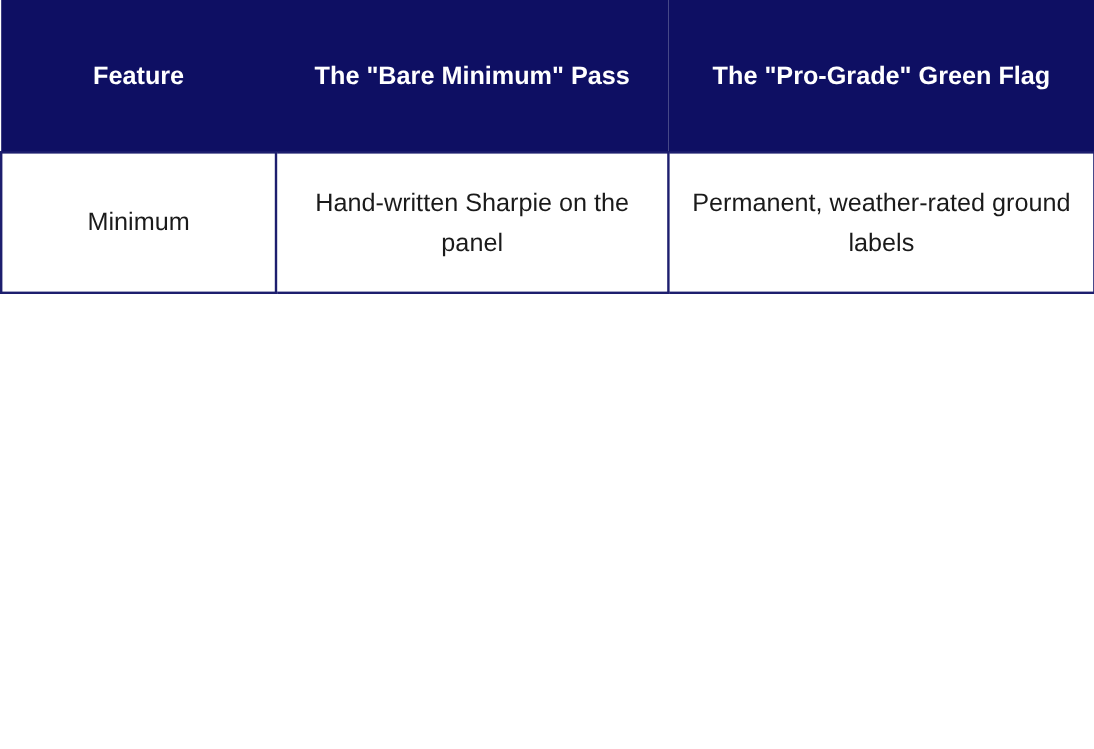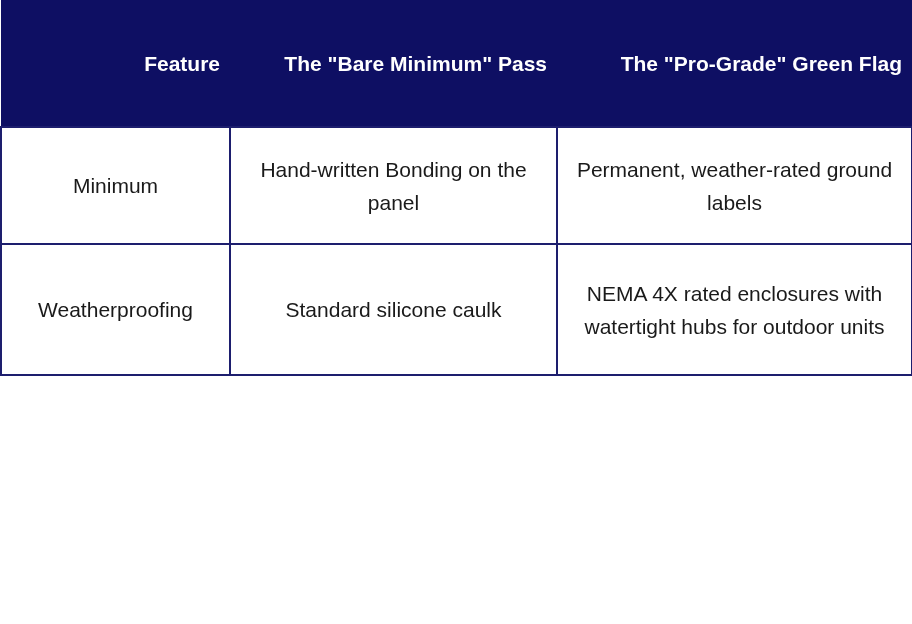--- a/index.html
+++ b/index.html
@@ -11,21 +11,21 @@
     font-family: "Liberation Sans", "DejaVu Sans", sans-serif;
   }
   th {
     background:#0e0f63;
     color:#ffffff;
     font-weight:bold;
     font-size:21px;
     line-height:33px;
     height:127px;
     padding:0 10px;
-    text-align:right;
+    text-align:center;
     vertical-align:middle;
     border:none;
     box-sizing:border-box;
   }
   td {
     color:#1a1a1a;
     font-size:21px;
     line-height:33px;
     text-align:center;
     vertical-align:middle;
@@ -53,22 +53,17 @@
   <thead>
     <tr>
       <th>Feature</th>
       <th>The "Bare Minimum" Pass</th>
       <th>The "Pro-Grade" Green Flag</th>
     </tr>
   </thead>
   <tbody>
     <tr class="r2">
       <td>Minimum</td>
-      <td>Hand-written Bonding on the panel</td>
+      <td>Hand-written Sharpie on the panel</td>
       <td>Permanent, weather-rated ground labels</td>
-    </tr>
-    <tr class="r4">
-      <td>Weatherproofing</td>
-      <td>Standard silicone caulk</td>
-      <td>NEMA 4X rated enclosures with watertight hubs for outdoor units</td>
     </tr>
   </tbody>
 </table>
 
 </body></html>

